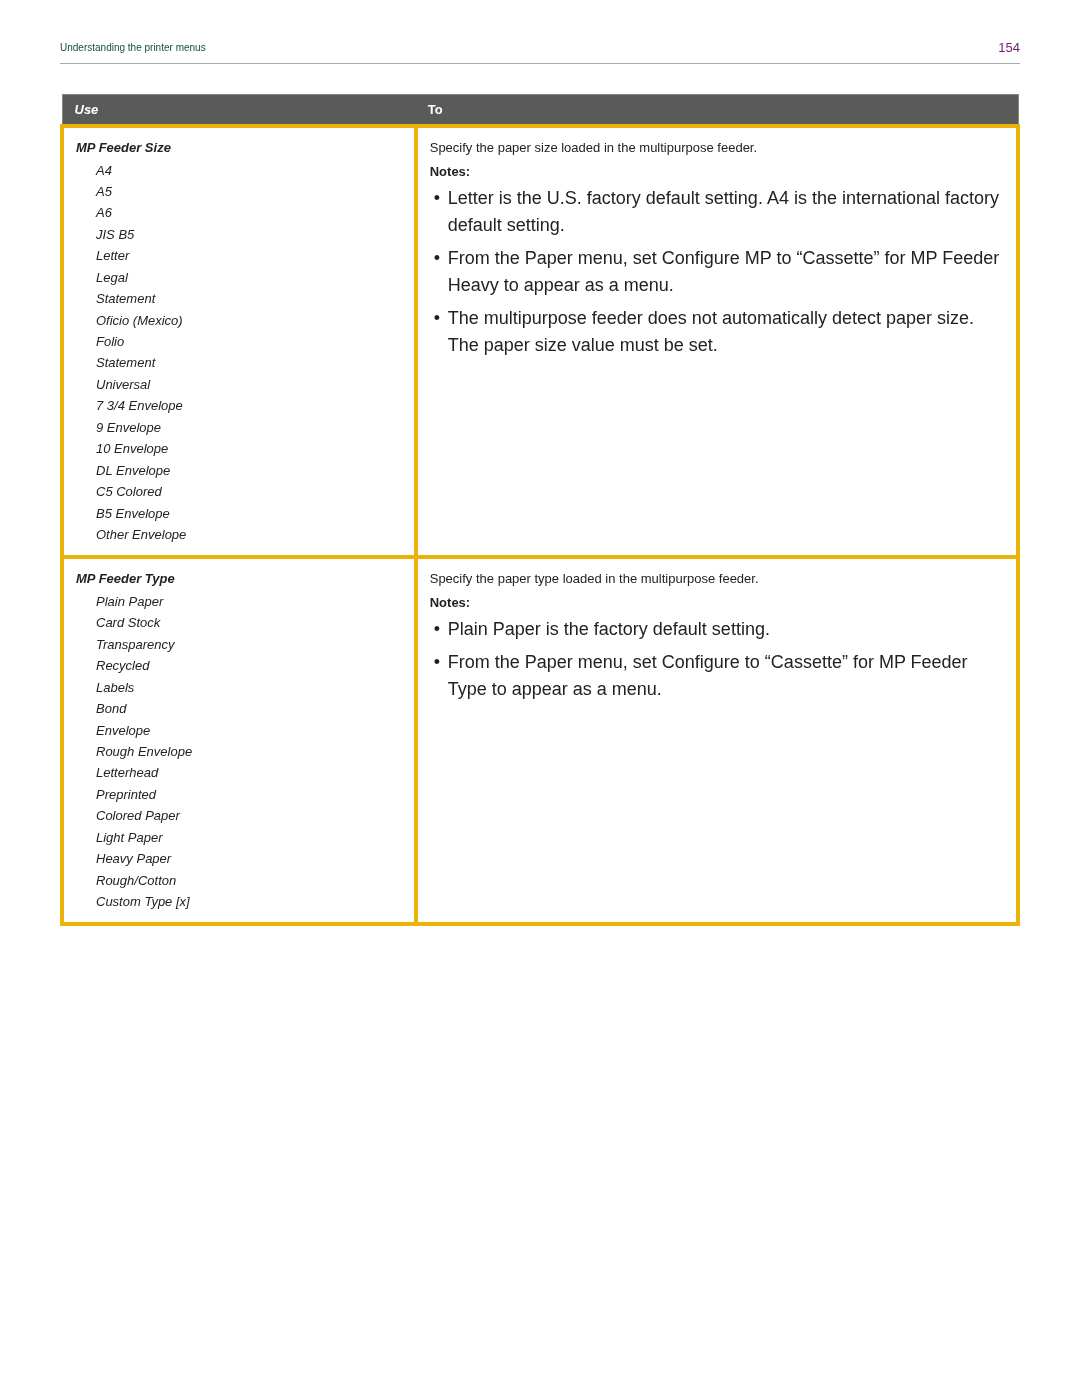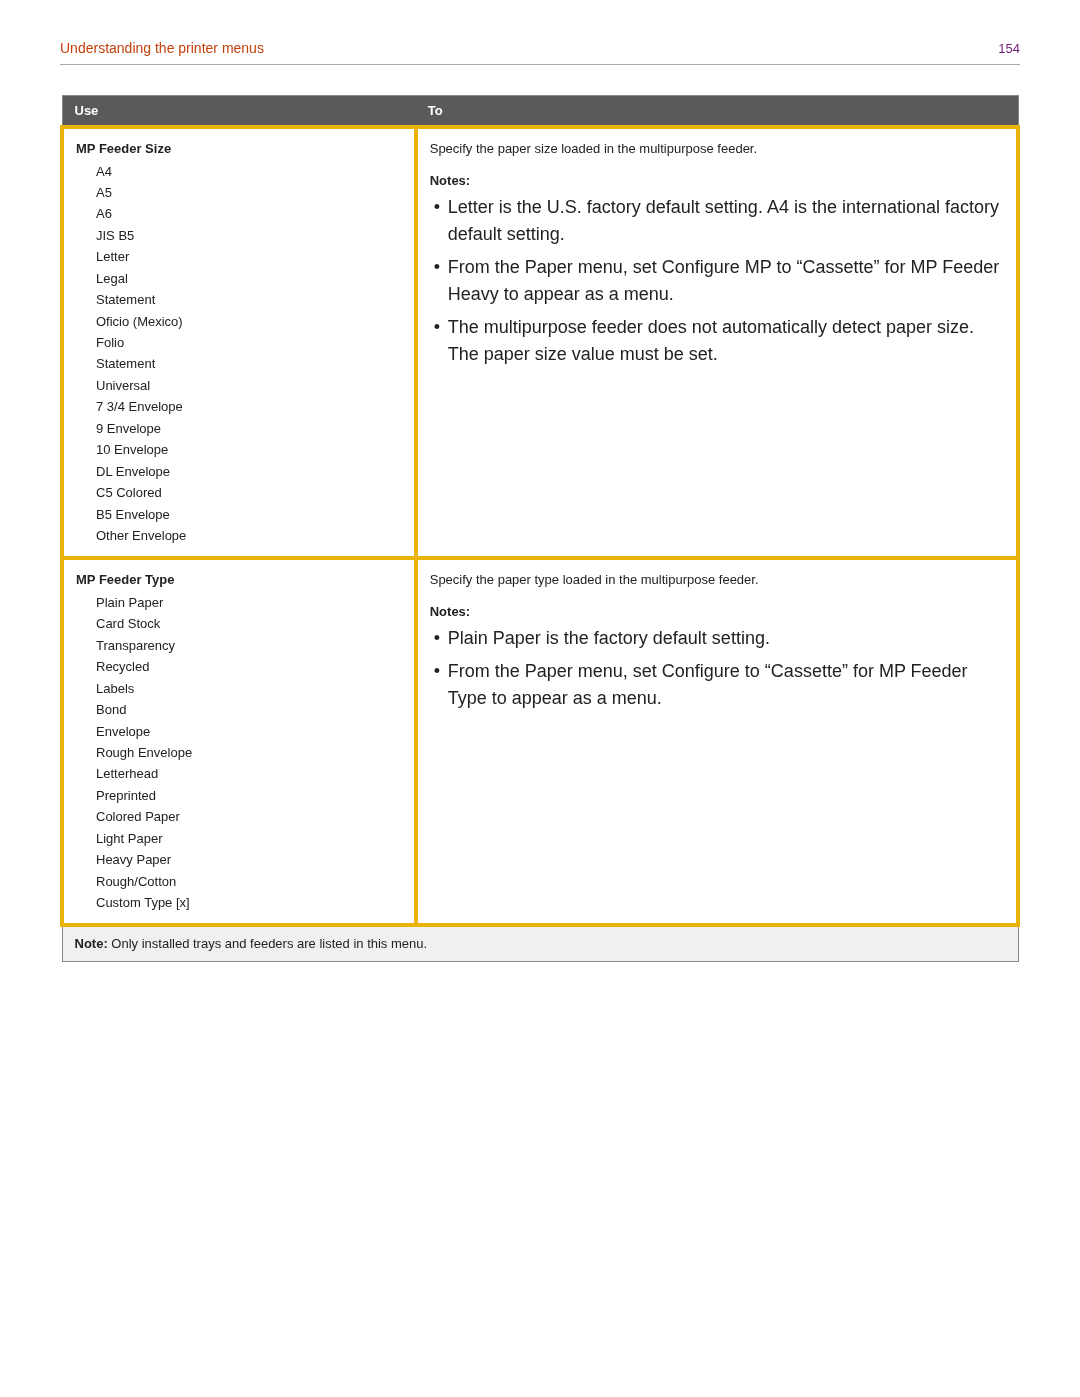--- a/index.html
+++ b/index.html
@@ -21,22 +21,22 @@
     .page-header {
       display: flex;
       justify-content: space-between;
       align-items: center;
       margin-bottom: 30px;
       padding-bottom: 8px;
       border-bottom: 1px solid #aaa;
     }
 
     .page-header-title {
-      font-size: 14px;
-      color: #c2410c;
+      font-size: 10px;
+      color: #14532d;
     }
 
     .page-header-number {
       font-size: 13px;
       color: #701a75;
     }
 
     .main-table {
       width: 100%;
       border-collapse: collapse;
@@ -55,20 +55,21 @@
     .main-table td {
       vertical-align: top;
       padding: 10px 12px;
       border: 4px solid #eab308;
       font-size: 13px;
       line-height: 1.5;
     }
 
     .col-use {
       width: 37%;
+      font-style: italic;
     }
 
     .col-to {
       width: 63%;
     }
 
     .section-label {
       font-weight: bold;
       font-size: 13px;
       margin-bottom: 2px;
@@ -77,21 +78,21 @@
     .section-item {
       padding-left: 20px;
       line-height: 1.65;
       font-size: 13px;
     }
 
     .notes-label {
       font-weight: bold;
       font-size: 13px;
       margin-bottom: 4px;
-      margin-top: 12px;
+      margin-top: 4px;
     }
 
     .notes-list {
       list-style: none;
       padding: 0;
       margin: 0;
     }
 
     .notes-list li {
       padding-left: 18px;
@@ -188,17 +189,14 @@
         </td>
         <td class="col-to">
           <div style="">Specify the paper type loaded in the multipurpose feeder.</div>
           <div class="notes-label">Notes:</div>
           <ul class="notes-list">
             <li>Plain Paper is the factory default setting.</li>
             <li>From the Paper menu, set Configure to “Cassette” for MP Feeder Type to appear as a menu.</li>
           </ul>
         </td>
       </tr>
-      <tr class="footer-row">
-        <td colspan="2"><span class="footer-note-bold">Note:</span><span> Only installed trays and feeders are listed in this menu.</span></td>
-      </tr>
     </tbody>
 </table>
 
 </body></html>

